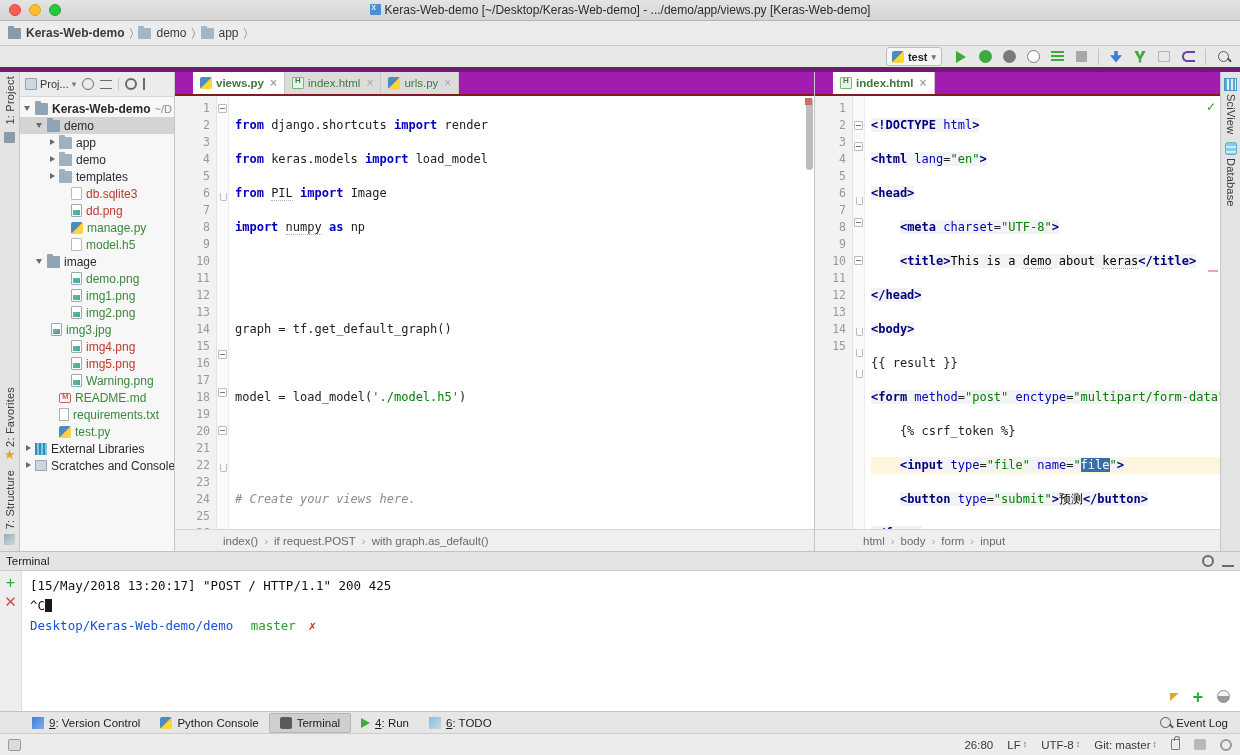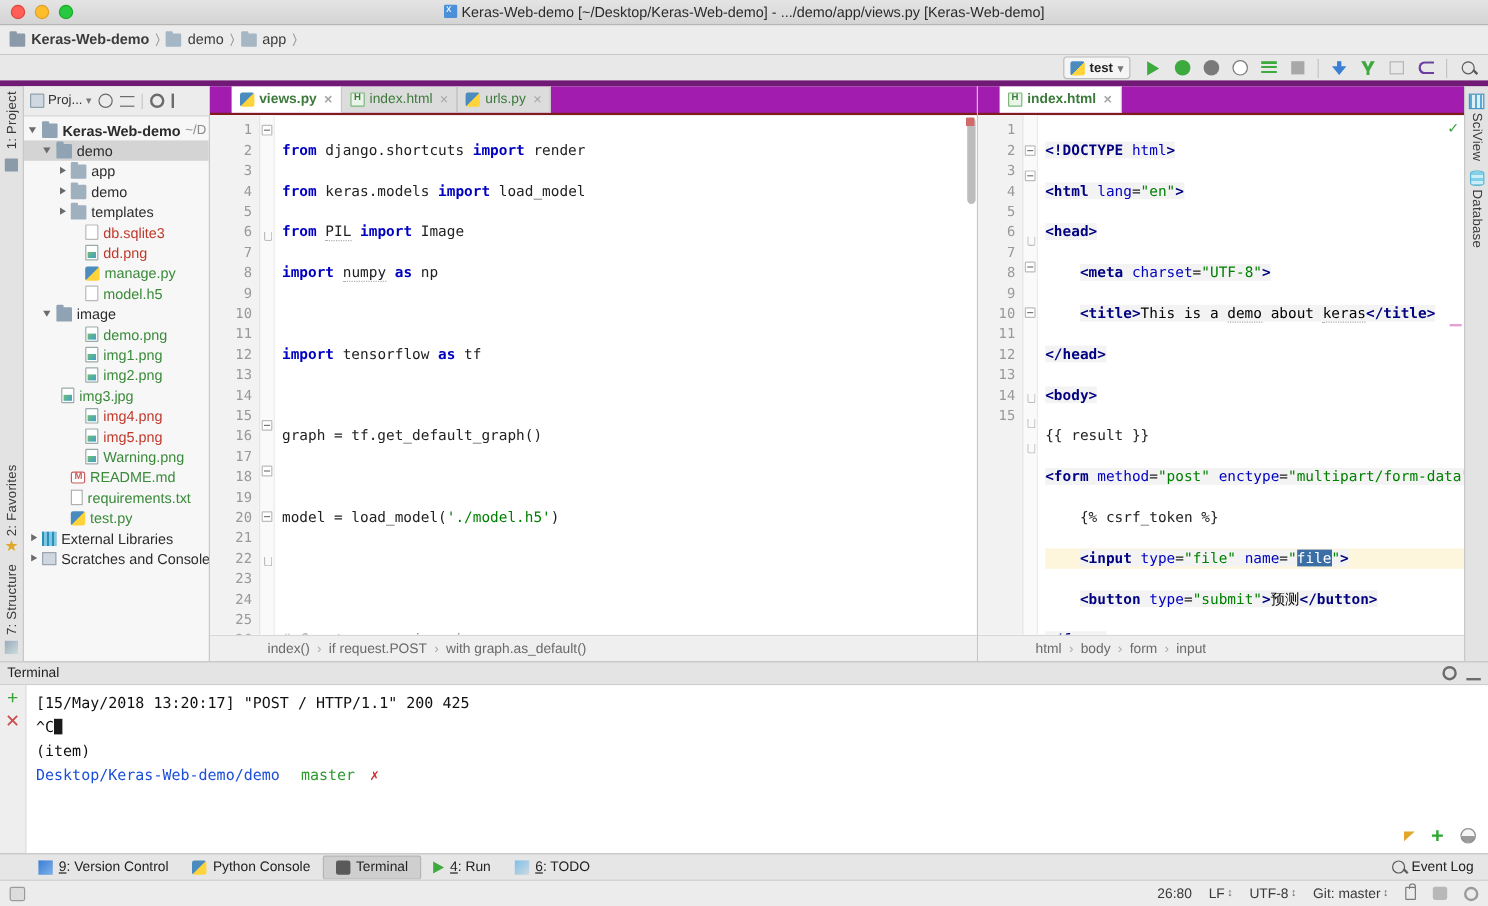--- a/index.html
+++ b/index.html
@@ -637,21 +637,20 @@
                 <div></div>
                 <div></div>
 
             </div>
             <div class="code">
 <div class="ln"><span class="kw">from</span> django.shortcuts <span class="kw">import</span> render</div>
 <div class="ln"><span class="kw">from</span> keras.models <span class="kw">import</span> load_model</div>
 <div class="ln"><span class="kw">from</span> <span class="wavy">PIL</span> <span class="kw">import</span> Image</div>
 <div class="ln"><span class="kw">import</span> <span class="wavy">numpy</span> <span class="kw">as</span> np</div>
 <div class="ln">&nbsp;</div>
-<div class="ln"><span class="kw">import</span> tensorflow <span class="kw">as</span> tf</div>
 <div class="ln">&nbsp;</div>
 <div class="ln">graph = tf.get_default_graph()</div>
 <div class="ln">&nbsp;</div>
 <div class="ln">model = load_model(<span class="str">'./model.h5'</span>)</div>
 <div class="ln">&nbsp;</div>
 <div class="ln">&nbsp;</div>
 <div class="ln"><span class="cmt"># Create your views here.</span></div>
 
 
 
@@ -791,21 +790,20 @@
       <span style="display:inline-block;width:12px;height:12px;border-bottom:2px solid #6b6b6b;"></span>
     </div>
     <div class="term-body">
       <div class="term-side">
         <span class="plus">+</span>
         <span class="cross">✕</span>
       </div>
       <div class="term-out">
         <div>[15/May/2018 13:20:17] "POST / HTTP/1.1" 200 425</div>
         <div><span>^C</span><span class="cursor-blk"></span></div>
-        <div>(item)</div>
         <div>
           <span class="t-blue">Desktop/Keras-Web-demo/demo</span>
           <span class="t-green" style="margin-left:10px;">master</span>
           <span class="t-red" style="margin-left:5px;">✗</span>
         </div>
         <div class="term-icons">
           <span class="flag"></span>
           <span class="plus-g">+</span>
           <span class="half-circ"></span>
         </div>

